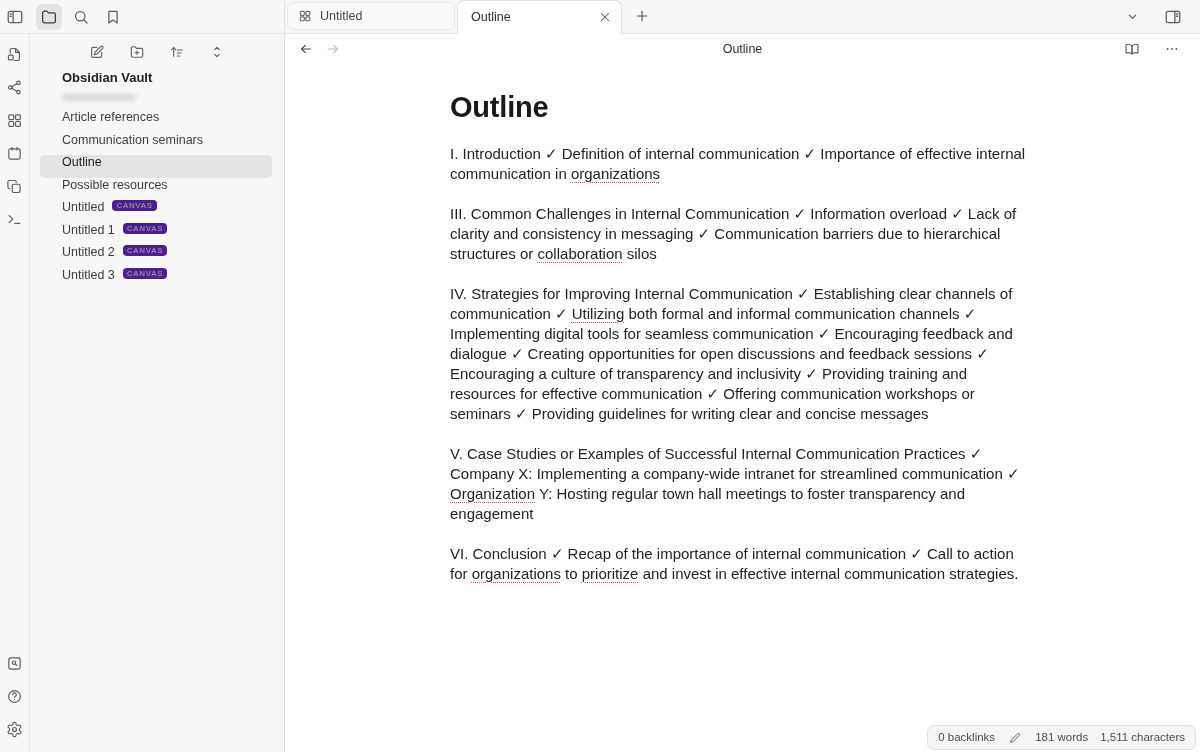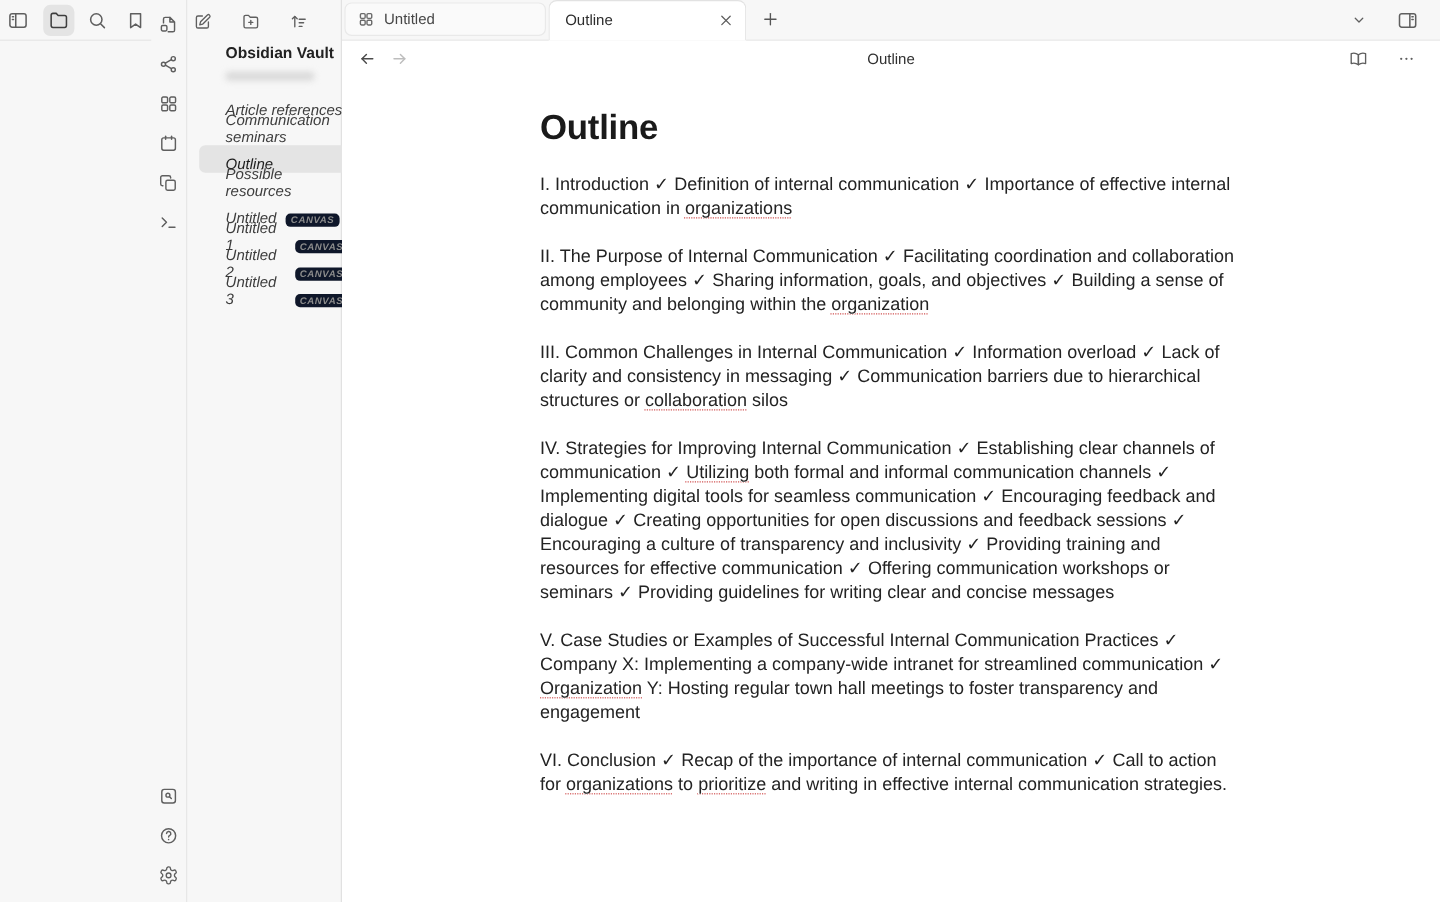--- a/index.html
+++ b/index.html
@@ -2,21 +2,21 @@
 <html><head>
 <meta charset="utf-8">
 <style>
   * { margin:0; padding:0; box-sizing:border-box; }
   html,body { width:1200px; height:752px; overflow:hidden; background:#fff;
               font-family:"Liberation Sans", sans-serif; }
   .app { width:1200px; height:752px; display:flex; }
 
   
   .left-pane { width:285px; flex:0 0 285px; background:#f7f7f7;
-               border-right:1px solid #e1e1e1; display:flex; }
+               border-right:1px solid #e1e1e1; display:flex; flex-direction:column; }
   .left-top { height:34px; flex:0 0 34px; border-bottom:1px solid #e5e5e5;
               display:flex; align-items:center; }
   .ribbon-slot { width:30px; display:flex; justify-content:center; }
   .icon-btn { display:flex; align-items:center; justify-content:center;
               width:26px; height:26px; border-radius:6px; color:#5f5f5f; cursor:default; }
   .icon-btn.active { background:#e4e4e4; color:#3e3e3e; }
   .left-top .icon-btn { margin-left:6px; }
   .left-top .icon-btn:first-child { margin-left:0; }
 
   .left-body { flex:1; display:flex; min-height:0; }
@@ -26,24 +26,24 @@
   .ribbon-group { display:flex; flex-direction:column; gap:11px; align-items:center; color:#686868; }
   .ribbon-group .icon-btn { width:22px; height:22px; }
 
   .explorer { flex:1; min-width:0; }
   .explorer-toolbar { height:30px; margin-top:3px; display:flex; align-items:center;
                       justify-content:center; gap:14px; color:#5e5e5e; }
   .vault-title { margin-top:3px; padding-left:32px; font-size:13px; font-weight:700; color:#222; }
   .redacted-item { margin:9px 0 0 32px; width:74px; height:7px; border-radius:3px;
                    background:#d8d8d8; filter:blur(2.5px); }
   .file-list { margin-top:9px; }
-  .file-item { height:22.5px; display:flex; align-items:flex-end; margin:0 12px 0 10px;
-               padding-left:22px; border-radius:5px; font-size:12.5px; color:#3d3d3d;font-style:italic; }
+  .file-item { height:22.5px; display:flex; align-items:flex-start; margin:0 12px 0 10px;
+               padding-left:22px; border-radius:5px; font-size:12.5px; color:#3d3d3d; }
   .file-item.selected { background:#e4e4e4; color:#1c1c1c; }
-  .badge { margin-left:8px; background:#0f172a; border-radius:4px; font-size:8px;
+  .badge { margin-left:8px; background:#4c1d95; border-radius:4px; font-size:8px;
            font-weight:700; letter-spacing:.5px; color:#8b8b8b; padding:2px 4px 1px; line-height:1; }
 
   
   .main-pane { flex:1; min-width:0; display:flex; flex-direction:column;
                background:#fff; position:relative; }
   .tab-bar { height:34px; flex:0 0 34px; background:#f7f7f7; border-bottom:1px solid #e5e5e5;
              display:flex; align-items:flex-end; padding-left:2px; }
   .tab { display:flex; align-items:center; font-size:12.5px; }
   .tab.inactive { height:28px; width:168px; margin:0 2px 3px 0; background:#fafafa;
                   border:1px solid #e9e9e9; border-radius:6px; padding:0 10px; gap:8px;
@@ -332,24 +332,33 @@
             </svg>
         </span>
       </span>
     </div>
 
     <div class="editor">
       <div class="doc">
         <div class="doc-h1">Outline</div>
         <div id="doc-body">
             <p class="doc-paragraph"><span>I. Introduction ✓ Definition of internal communication ✓ Importance of effective internal communication in </span><span class="misspelled">organizations</span></p>
-            <p class="doc-paragraph"><span>II. The Purpose of Internal Communication ✓ Facilitating coordination and collaboration among employees ✓ Sharing information, goals, and objectives ✓ Building a sense of community and belonging within the </span><span class="misspelled">organization</span></p>
             <p class="doc-paragraph"><span>III. Common Challenges in Internal Communication ✓ Information overload ✓ Lack of clarity and consistency in messaging ✓ Communication barriers due to hierarchical structures or </span><span class="misspelled">collaboration</span><span> silos</span></p>
             <p class="doc-paragraph"><span>IV. Strategies for Improving Internal Communication ✓ Establishing clear channels of communication ✓ </span><span class="misspelled">Utilizing</span><span> both formal and informal communication channels ✓ Implementing digital tools for seamless communication ✓ Encouraging feedback and dialogue ✓ Creating opportunities for open discussions and feedback sessions ✓ Encouraging a culture of transparency and inclusivity ✓ Providing training and resources for effective communication ✓ Offering communication workshops or seminars ✓ Providing guidelines for writing clear and concise messages</span></p>
             <p class="doc-paragraph"><span>V. Case Studies or Examples of Successful Internal Communication Practices ✓ Company X: Implementing a company-wide intranet for streamlined communication ✓ </span><span class="misspelled">Organization</span><span> Y: Hosting regular town hall meetings to foster transparency and engagement</span></p>
-            <p class="doc-paragraph"><span>VI. Conclusion ✓ Recap of the importance of internal communication ✓ Call to action for </span><span class="misspelled">organizations</span><span> to </span><span class="misspelled">prioritize</span><span> and writing in effective internal communication strategies.</span></p>
+            <p class="doc-paragraph"><span>VI. Conclusion ✓ Recap of the importance of internal communication ✓ Call to action for </span><span class="misspelled">organizations</span><span> to </span><span class="misspelled">prioritize</span><span> and invest in effective internal communication strategies.</span></p>
           </div>
       </div>
     </div>
 
+    <div class="status-pill">
+      <span>0 backlinks</span>
+      <span class="icon-btn">
+        <svg width="13" height="13" viewBox="0 0 24 24" fill="none" stroke="currentColor" stroke-width="1.8" stroke-linecap="round" stroke-linejoin="round">
+            <path d="M3.5 20.5l4-1L19 8a2.1 2.1 0 0 0-3-3L4.5 16.5z"></path>
+          </svg>
+      </span>
+      <span>181 words</span>
+      <span>1,511 characters</span>
+    </div>
 
   </div>
 </div>
 
 </body></html>

